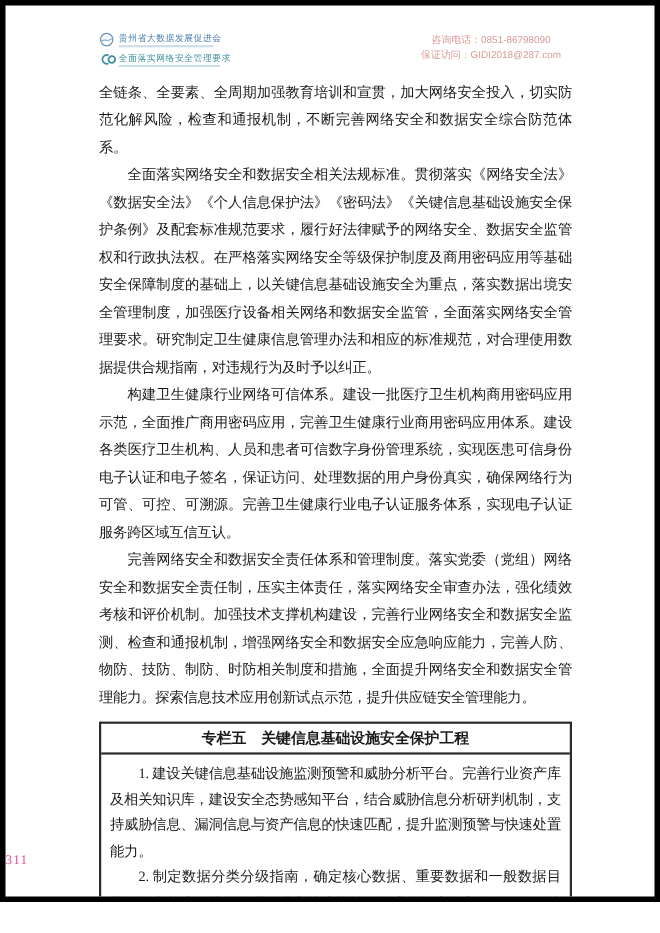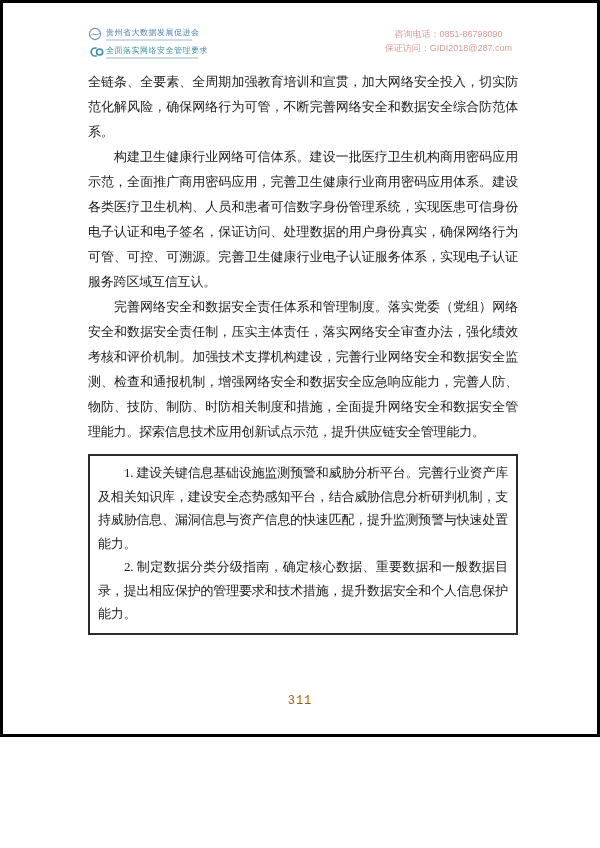--- a/index.html
+++ b/index.html
@@ -1,21 +1,21 @@
 <!DOCTYPE html>
 <html><head>
 <meta charset="utf-8">
 <style>
   * { margin:0; padding:0; box-sizing:border-box; }
   html,body { background:#ffffff; }
   .page {
     position:relative;
-    width:600px; height:737px;
+    width:600px; height:820px;
     background:#ffffff;
-    border:3px solid #000000;
+    border:5px solid #000000;
     font-family:"Liberation Serif","DejaVu Serif",serif;
     color:#1a1a1a;
     overflow:hidden;
   }
   
   .header {
     position:absolute; top:24px; left:85px; right:85px;
     display:flex; justify-content:space-between; align-items:flex-start;
   }
   .logos { display:flex; flex-direction:column; gap:4px; }
@@ -52,21 +52,21 @@
   }
   .box-body { padding:5px 8px 7px 8px; }
   .box-para {
     font-size:13px; line-height:23.5px;
     text-align:justify; text-justify:inter-ideograph;
     letter-spacing:-0.2px;
   }
   
   .page-number {
     position:absolute; bottom:26px; left:0; right:0;
-    text-align:center; font-size:12px; color:#a16207; letter-spacing:1px;font-family:Liberation Mono, monospace;
+    font-size:12px; color:#ec4899; letter-spacing:1px;
   }
 </style>
 </head>
 <body>
 
 <div class="page">
 
   <div class="header">
     <div class="logos">
       <div class="logo-row">
@@ -95,25 +95,27 @@
       </div>
     </div>
 
     <div class="contact">
       <div class="contact-line"><span>咨询电话：</span><span>0851-86798090</span></div>
       <div class="contact-line"><span>保证访问：</span><span>GIDI2018@287.com</span></div>
     </div>
   </div>
 
   <div class="content">
-    <p class="para">全链条、全要素、全周期加强教育培训和宣贯，加大网络安全投入，切实防范化解风险，确保网络行为可管，不断完善网络安全和数据安全综合防范体系。</p>
+    <p class="para">全链条、全要素、全周期加强教育培训和宣贯，加大网络安全投入，切实防范化解风险，检查和通报机制，不断完善网络安全和数据安全综合防范体系。</p>
+    <p class="para indent">全面落实网络安全和数据安全相关法规标准。贯彻落实《网络安全法》《数据安全法》《个人信息保护法》《密码法》《关键信息基础设施安全保护条例》及配套标准规范要求，履行好法律赋予的网络安全、数据安全监管权和行政执法权。在严格落实网络安全等级保护制度及商用密码应用等基础安全保障制度的基础上，以关键信息基础设施安全为重点，落实数据出境安全管理制度，加强医疗设备相关网络和数据安全监管，全面落实网络安全管理要求。研究制定卫生健康信息管理办法和相应的标准规范，对合理使用数据提供合规指南，对违规行为及时予以纠正。</p>
     <p class="para indent">构建卫生健康行业网络可信体系。建设一批医疗卫生机构商用密码应用示范，全面推广商用密码应用，完善卫生健康行业商用密码应用体系。建设各类医疗卫生机构、人员和患者可信数字身份管理系统，实现医患可信身份电子认证和电子签名，保证访问、处理数据的用户身份真实，确保网络行为可管、可控、可溯源。完善卫生健康行业电子认证服务体系，实现电子认证服务跨区域互信互认。</p>
     <p class="para indent">完善网络安全和数据安全责任体系和管理制度。落实党委（党组）网络安全和数据安全责任制，压实主体责任，落实网络安全审查办法，强化绩效考核和评价机制。加强技术支撑机构建设，完善行业网络安全和数据安全监测、检查和通报机制，增强网络安全和数据安全应急响应能力，完善人防、物防、技防、制防、时防相关制度和措施，全面提升网络安全和数据安全管理能力。探索信息技术应用创新试点示范，提升供应链安全管理能力。</p>
 
     <div class="column-box">
+      <div class="box-title">专栏五　关键信息基础设施安全保护工程</div>
       <div class="box-body">
         <p class="box-para indent">1. 建设关键信息基础设施监测预警和威胁分析平台。完善行业资产库及相关知识库，建设安全态势感知平台，结合威胁信息分析研判机制，支持威胁信息、漏洞信息与资产信息的快速匹配，提升监测预警与快速处置能力。</p>
         <p class="box-para indent">2. 制定数据分类分级指南，确定核心数据、重要数据和一般数据目录，提出相应保护的管理要求和技术措施，提升数据安全和个人信息保护能力。</p>
 
       </div>
     </div>
   </div>
 
   <div class="page-number">311</div>
 

